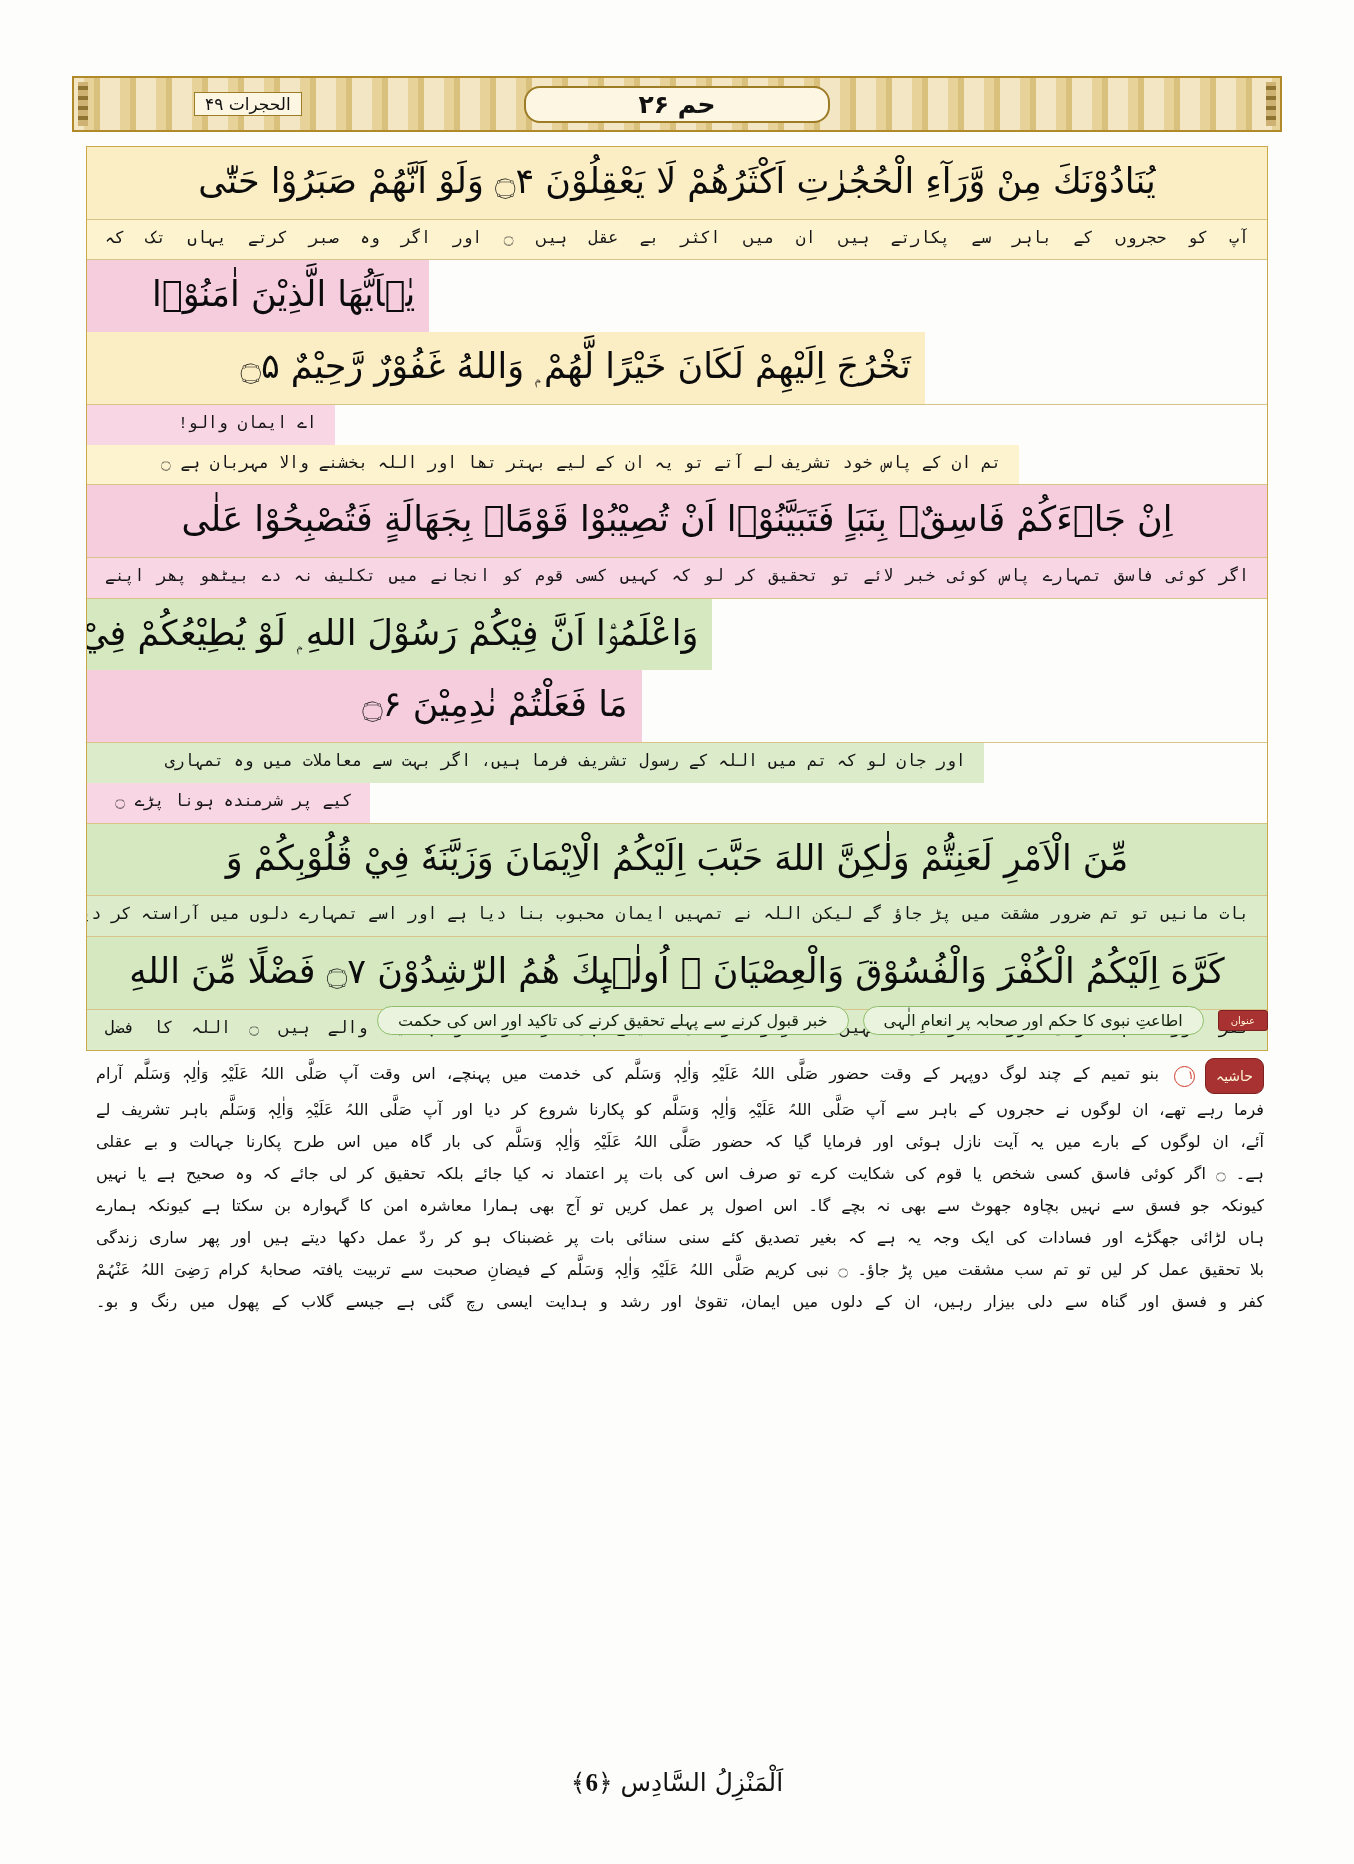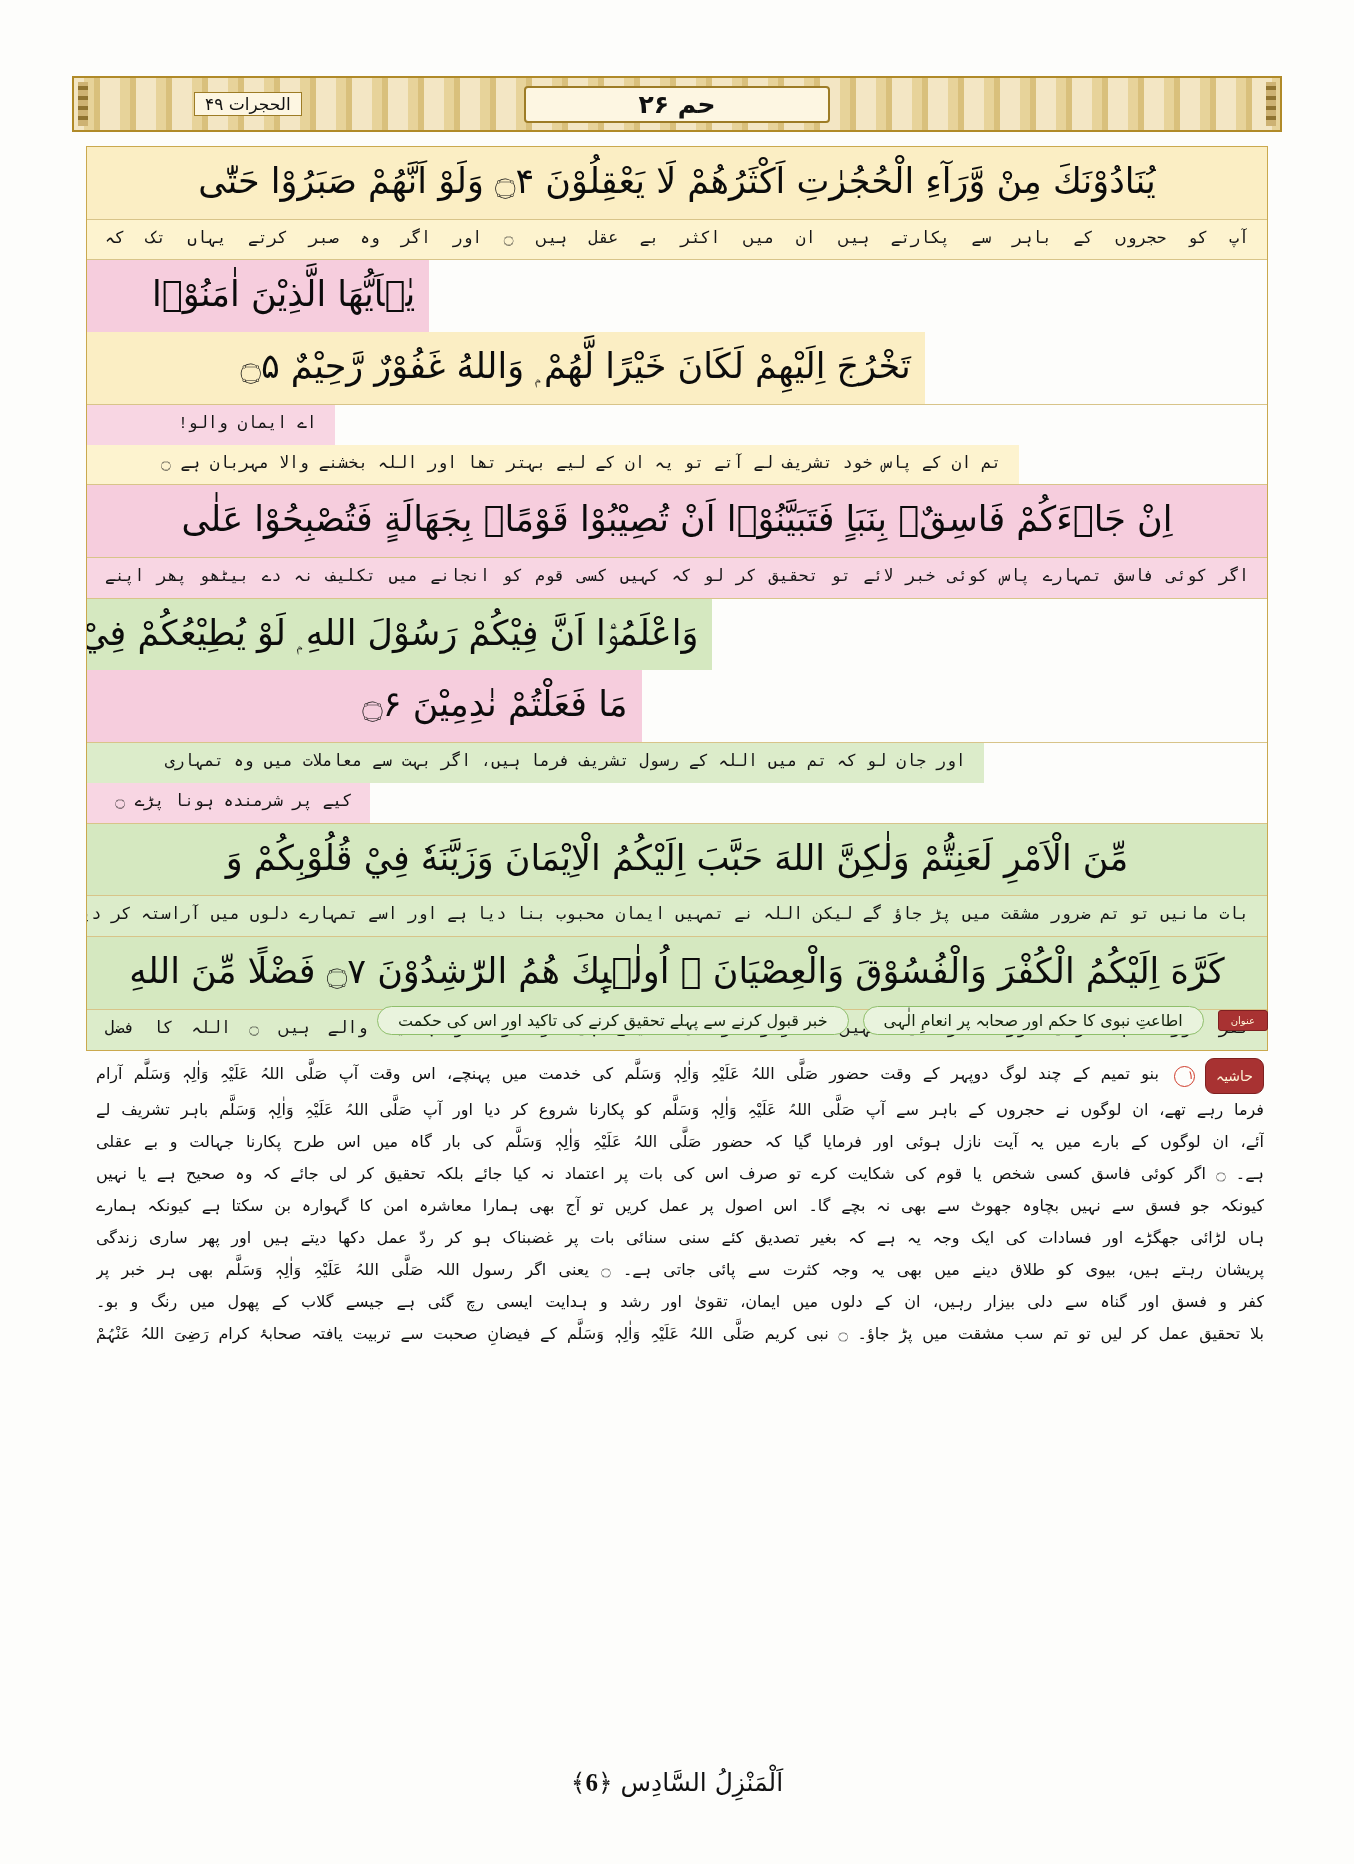--- a/index.html
+++ b/index.html
@@ -47,21 +47,21 @@
     background: repeating-linear-gradient(0deg,#cdb273 0 6px,#8f7330 6px 10px);
   }
   .header-band:before { left: 4px; }
   .header-band:after { right: 4px; }
 
   .header-center {
     position: relative;
     z-index: 3;
     background: #fdf6e2;
     border: 2px solid #9d7c26;
-    border-radius: 4px;
+    border-radius: 16px;
     padding: 2px 26px;
     display: flex;
     align-items: center;
     gap: 24px;
     min-width: 250px;
     justify-content: center;
   }
   .header-para {
     font-family: "DejaVu Sans", sans-serif;
     font-size: 25px;
@@ -366,23 +366,22 @@
           <span class="tag-hashia">حاشیہ</span>
           <span class="num-mark">۱</span>
         </span>
         <span>بنو تمیم کے چند لوگ دوپہر کے وقت حضور صَلَّی اللہُ عَلَیْہِ وَاٰلِہٖ وَسَلَّم کی خدمت میں پہنچے، اس وقت آپ صَلَّی اللہُ عَلَیْہِ وَاٰلِہٖ وَسَلَّم آرام</span>
       </span>
       <span class="line">فرما رہے تھے، ان لوگوں نے حجروں کے باہر سے آپ صَلَّی اللہُ عَلَیْہِ وَاٰلِہٖ وَسَلَّم کو پکارنا شروع کر دیا اور آپ صَلَّی اللہُ عَلَیْہِ وَاٰلِہٖ وَسَلَّم باہر تشریف لے</span>
       <span class="line">آئے، ان لوگوں کے بارے میں یہ آیت نازل ہوئی اور فرمایا گیا کہ حضور صَلَّی اللہُ عَلَیْہِ وَاٰلِہٖ وَسَلَّم کی بار گاہ میں اس طرح پکارنا جہالت و بے عقلی</span>
       <span class="line">ہے۔ ۝ اگر کوئی فاسق کسی شخص یا قوم کی شکایت کرے تو صرف اس کی بات پر اعتماد نہ کیا جائے بلکہ تحقیق کر لی جائے کہ وہ صحیح ہے یا نہیں</span>
       <span class="line">کیونکہ جو فسق سے نہیں بچاوہ جھوٹ سے بھی نہ بچے گا۔ اس اصول پر عمل کریں تو آج بھی ہمارا معاشرہ امن کا گہوارہ بن سکتا ہے کیونکہ ہمارے</span>
       <span class="line">ہاں لڑائی جھگڑے اور فسادات کی ایک وجہ یہ ہے کہ بغیر تصدیق کئے سنی سنائی بات پر غضبناک ہو کر ردّ عمل دکھا دیتے ہیں اور پھر ساری زندگی</span>
-      <span class="line">پریشان رہتے ہیں، بیوی کو طلاق دینے میں بھی یہ وجہ کثرت سے پائی جاتی ہے۔ ۝ یعنی اگر رسول اللہ صَلَّی اللہُ عَلَیْہِ وَاٰلِہٖ وَسَلَّم بھی ہر خبر پر</span>
+      <span class="line">بلا تحقیق عمل کر لیں تو تم سب مشقت میں پڑ جاؤ۔ ۝ نبی کریم صَلَّی اللہُ عَلَیْہِ وَاٰلِہٖ وَسَلَّم کے فیضانِ صحبت سے تربیت یافتہ صحابۂ کرام رَضِیَ اللہُ عَنْہُمْ</span>
       <span class="line">کفر و فسق اور گناہ سے دلی بیزار رہیں، ان کے دلوں میں ایمان، تقویٰ اور رشد و ہدایت ایسی رچ گئی ہے جیسے گلاب کے پھول میں رنگ و بو۔</span>
-      <span class="line">بلا تحقیق عمل کر لیں تو تم سب مشقت میں پڑ جاؤ۔ ۝ نبی کریم صَلَّی اللہُ عَلَیْہِ وَاٰلِہٖ وَسَلَّم کے فیضانِ صحبت سے تربیت یافتہ صحابۂ کرام رَضِیَ اللہُ عَنْہُمْ</span>
     </div>
   </div>
 
 
   <div class="manzil">
     <span>اَلْمَنْزِلُ السَّادِس</span>
     <span>﴿</span><span class="num">6</span><span>﴾</span>
   </div>
 
 </div>

